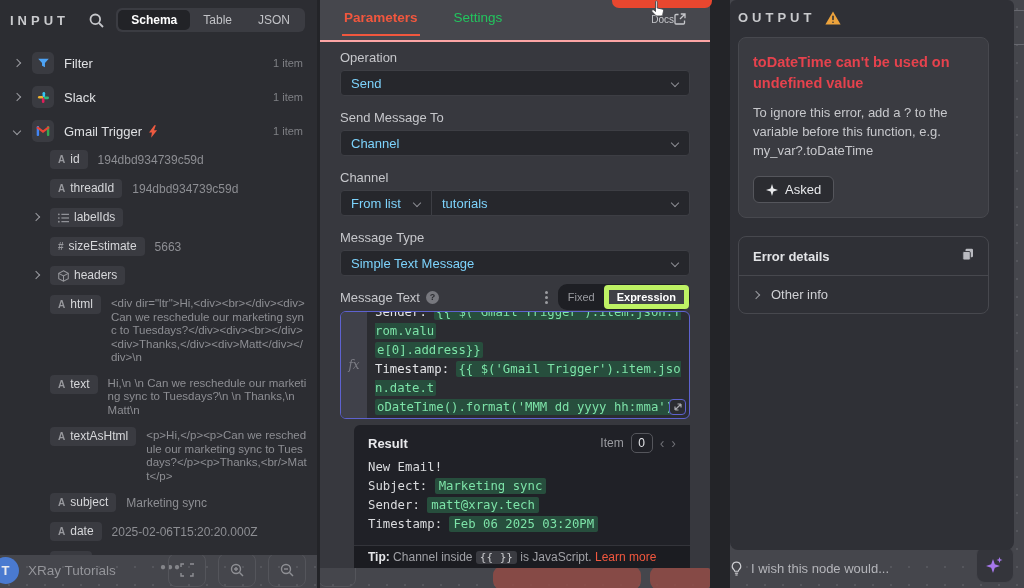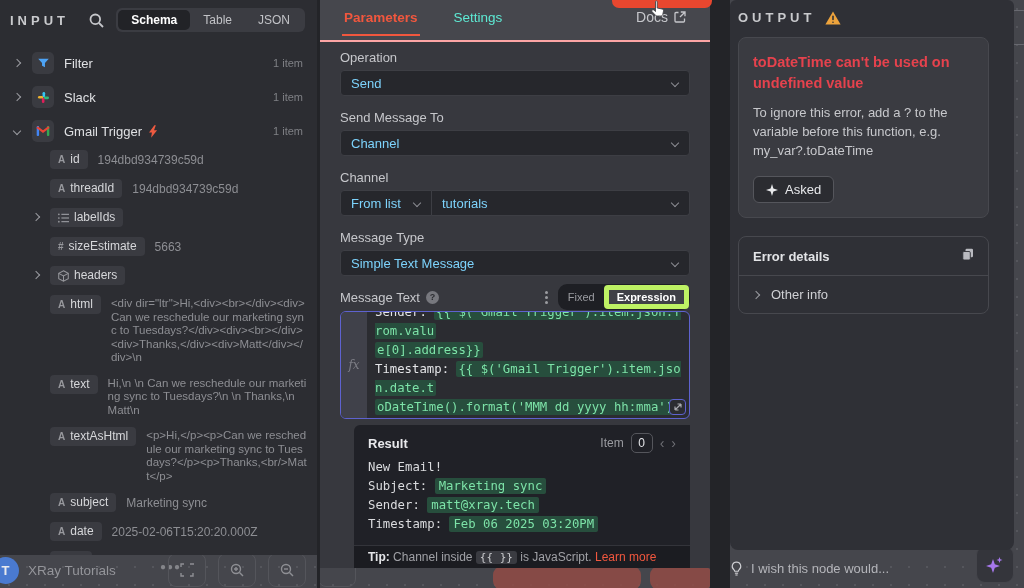--- a/index.html
+++ b/index.html
@@ -68,25 +68,25 @@
   .fval { font-size:11.5px; color:#8d8e93; line-height:13.5px; margin-left:10px; flex:1;
     word-break:break-all; padding-top:2px; }
 
   
   .panel-mid { position:absolute; left:320px; top:0; width:390px; height:568px; background:#37383e;
     z-index:5; }
   .mid-head { position:relative; height:42px; background:#46474d; border-bottom:2px solid #fca5a5;
     display:flex; align-items:flex-end; padding:4px 24px; }
   .test-btn { position:absolute; left:292px; top:-19px; width:100px; height:27px;
     background:#e8472f; border-radius:7px; }
-  .tab { font-size:13.5px; padding-bottom:11px; margin-right:36px; position:relative; color:#5eead4; }
+  .tab { font-size:13.5px; padding-bottom:11px; margin-right:36px; position:relative; color:#22c55e; }
   .tab.active { color:#f1573e; font-weight:bold; }
   .tab.active::after { content:""; position:absolute; left:-2px; right:-2px; bottom:0; height:2px; background:#f1573e; }
-  .docs { margin-left:auto; display:flex; align-items:center; gap:6px; padding-bottom:11px;
-    font-size:14px; color:#c6c7cb; }
+  .docs { margin-left:auto; display:flex; align-items:flex-end; padding-bottom:11px;
+    font-size:10px; color:#c6c7cb; }
 
   .mid-body { padding:8px 20px 0 20px; }
   .flabel { font-size:13px; color:#c6c7cb; height:15px; margin-bottom:5px; }
   .grp { margin-top:14px; }
   .grp:first-child { margin-top:0; }
   .sel { position:relative; height:26px; background:#26272c; border:1px solid #3d3e44; border-radius:4px;
     display:flex; align-items:center; padding:0 26px 0 10px; font-size:13px; color:#7dd3fc; }
   .sel .chev { position:absolute; right:11px; top:9px; border-color:#8b8c92; }
   .duo { display:flex; height:26px; }
   .duo .m { width:92px; border-radius:4px 0 0 4px; }

